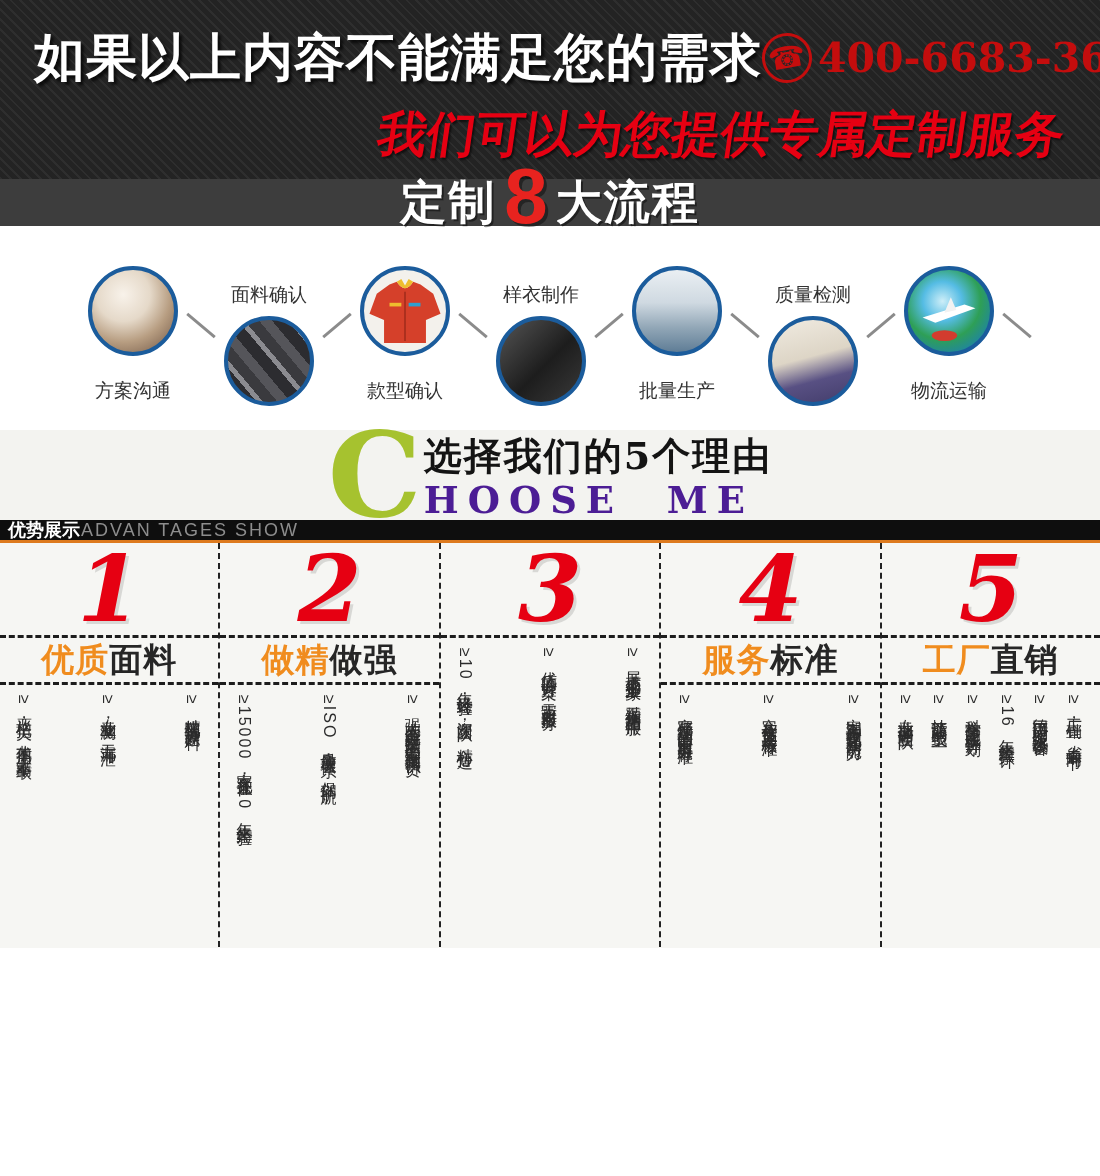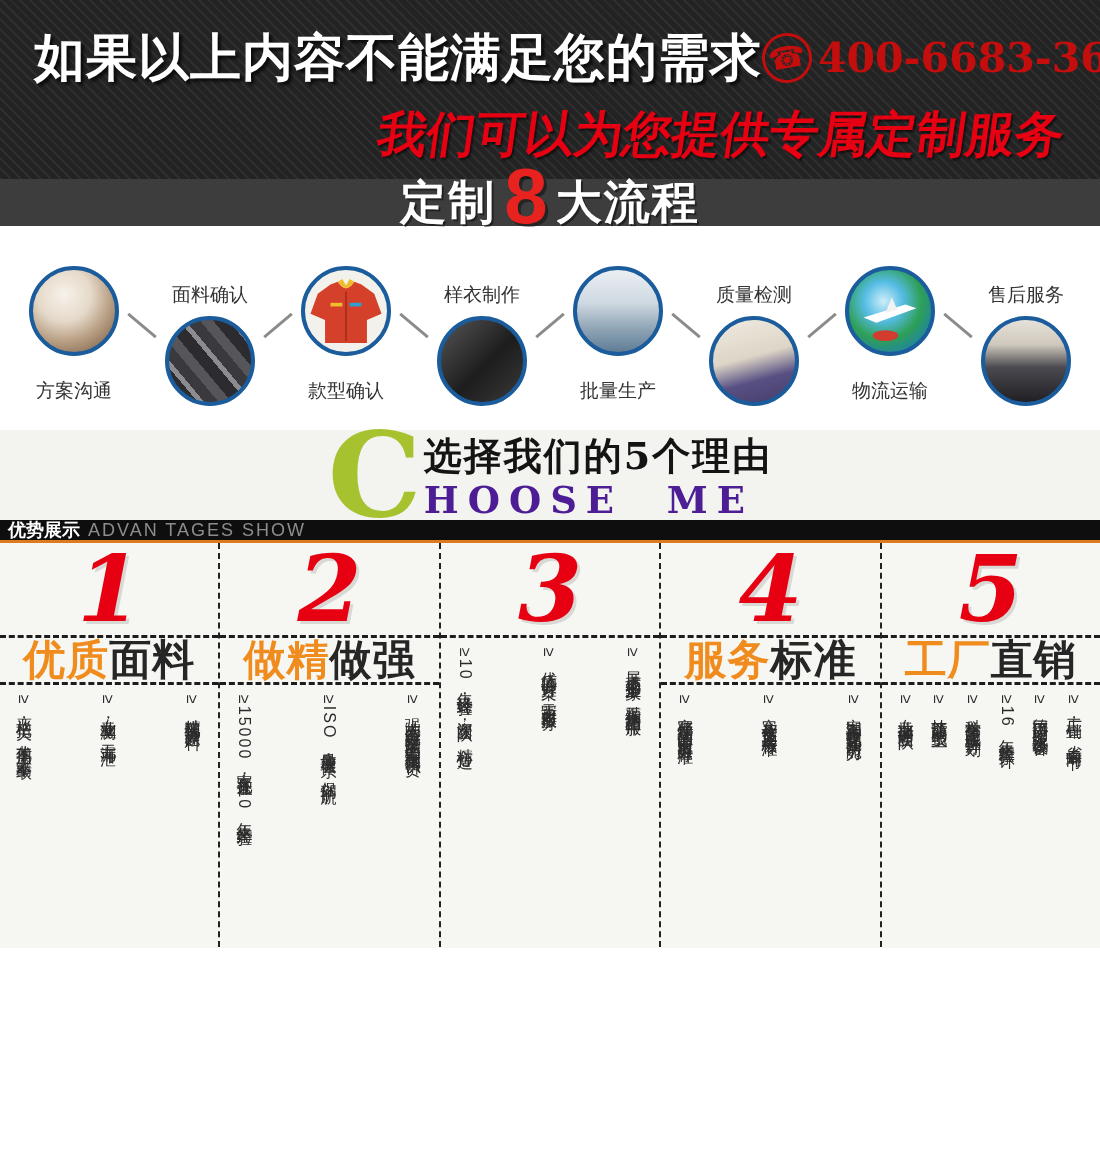--- a/index.html
+++ b/index.html
@@ -60,33 +60,33 @@
   .choose { height:90px; background:#f3f3f0; display:flex; align-items:center; justify-content:center; }
   .bigC { font-family:"DejaVu Serif", serif; font-size:118px; font-weight:bold; color:#a6c22f;
     line-height:84px; margin-right:2px; }
   .choose-right { display:flex; flex-direction:column; }
   .choose-cn { font-family:"DejaVu Serif", serif; font-size:38px; font-weight:bold; color:#141414; letter-spacing:2px; }
   .choose-en { font-family:"DejaVu Serif", serif; font-size:37px; font-weight:bold; color:#4c1d95;
     letter-spacing:9px; line-height:1; white-space:pre; }
 
   
   .advbar { height:23px; background:#0e0e0e; border-bottom:3px solid #dd7a1e;
-    display:flex; align-items:center; padding-left:8px; gap:8px; }
+    display:flex; align-items:center; padding-left:8px; gap:1px; }
   .adv-cn { color:#fff; font-size:18px; font-weight:bold; white-space:nowrap; line-height:1; }
   .adv-en { color:#8d8d8d; font-size:18px; letter-spacing:2px; white-space:nowrap; line-height:1; }
 
   
   .reasons { display:flex; height:633px; background:#f6f6f3; }
   .col { flex:1; display:flex; flex-direction:column; border-right:2px dashed #222; }
   .col:last-child { border-right:none; }
   .num { height:100px; border-bottom:3px dashed #1d1d1d; display:flex; align-items:center; justify-content:center;
     font-family:"DejaVu Serif", serif; font-style:italic; font-weight:bold; font-size:92px;
     color:#e60012; line-height:1; text-shadow:3px 3px 0 rgba(0,0,0,.12); }
   .rhead { height:47px; border-bottom:3px dashed #1d1d1d; display:flex; align-items:center; justify-content:center;
-    font-size:42px; font-weight:bold; letter-spacing:1px; white-space:nowrap; }
+    font-size:33px; font-weight:bold; letter-spacing:1px; white-space:nowrap; }
   .rhead .hl { color:#f08c1e; }
   .rhead .rest { color:#262626; }
   .vitems { flex:1; display:flex; flex-direction:row-reverse; justify-content:space-between;
     padding:10px 16px 40px 14px; }
   .vitem { writing-mode:vertical-rl; text-orientation:mixed; font-size:16px; letter-spacing:2px;
     line-height:20px; color:#2b2b2b; height:100%; }
   .chev { color:#2b2b2b; }
 </style>
 </head>
 <body>
@@ -176,24 +176,20 @@
           <path d="M40 47 L47 30 L53 44 Z" fill="#f2f2f2"></path>
           <ellipse cx="40" cy="72" rx="14" ry="6" fill="#d23c2e"></ellipse>
         </svg>
       </div>
       <div class="plabel">物流运输</div>
     </div>
     <div class="conn down">
         <div class="bar"></div>
       </div>
 
-    <div class="step low">
-      <div class="plabel">售后服务</div>
-      <div class="circle c8"></div>
-    </div>
 
   </section>
 
   <section class="choose">
     <span class="bigC">C</span>
     <div class="choose-right">
       <div class="choose-cn">选择我们的5个理由</div>
       <div class="choose-en">HOOSE  ME</div>
     </div>
   </section>

